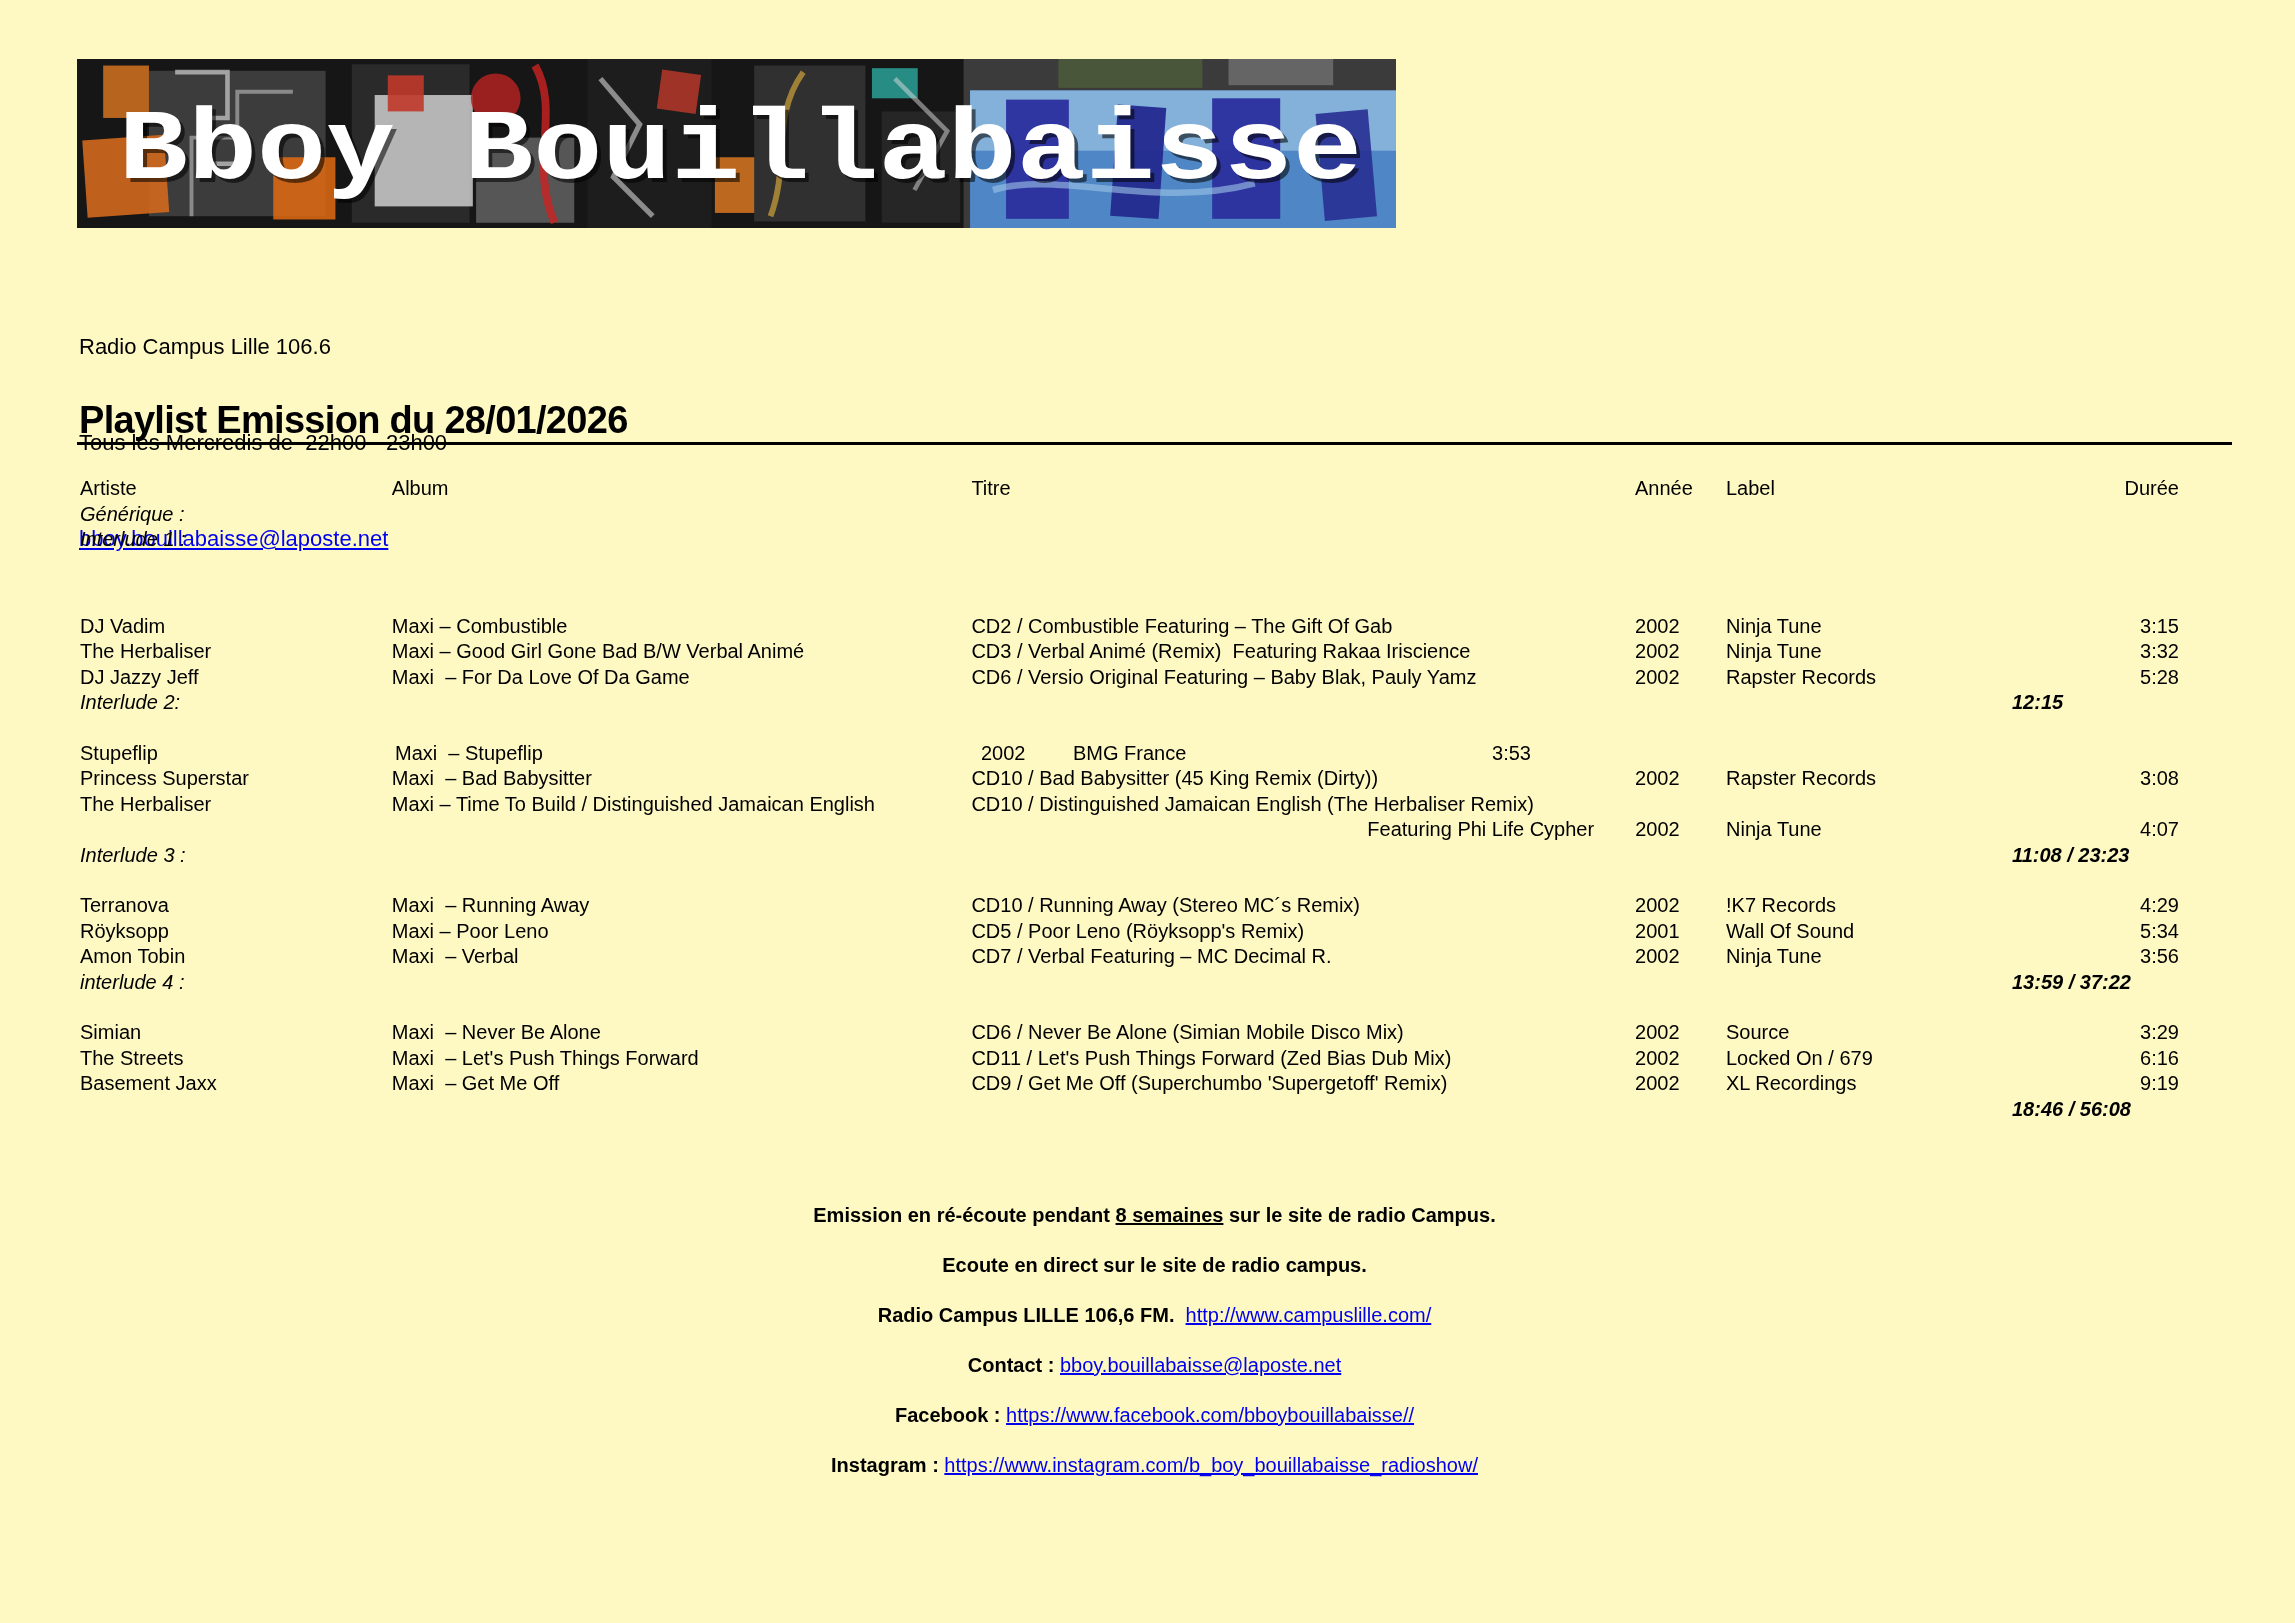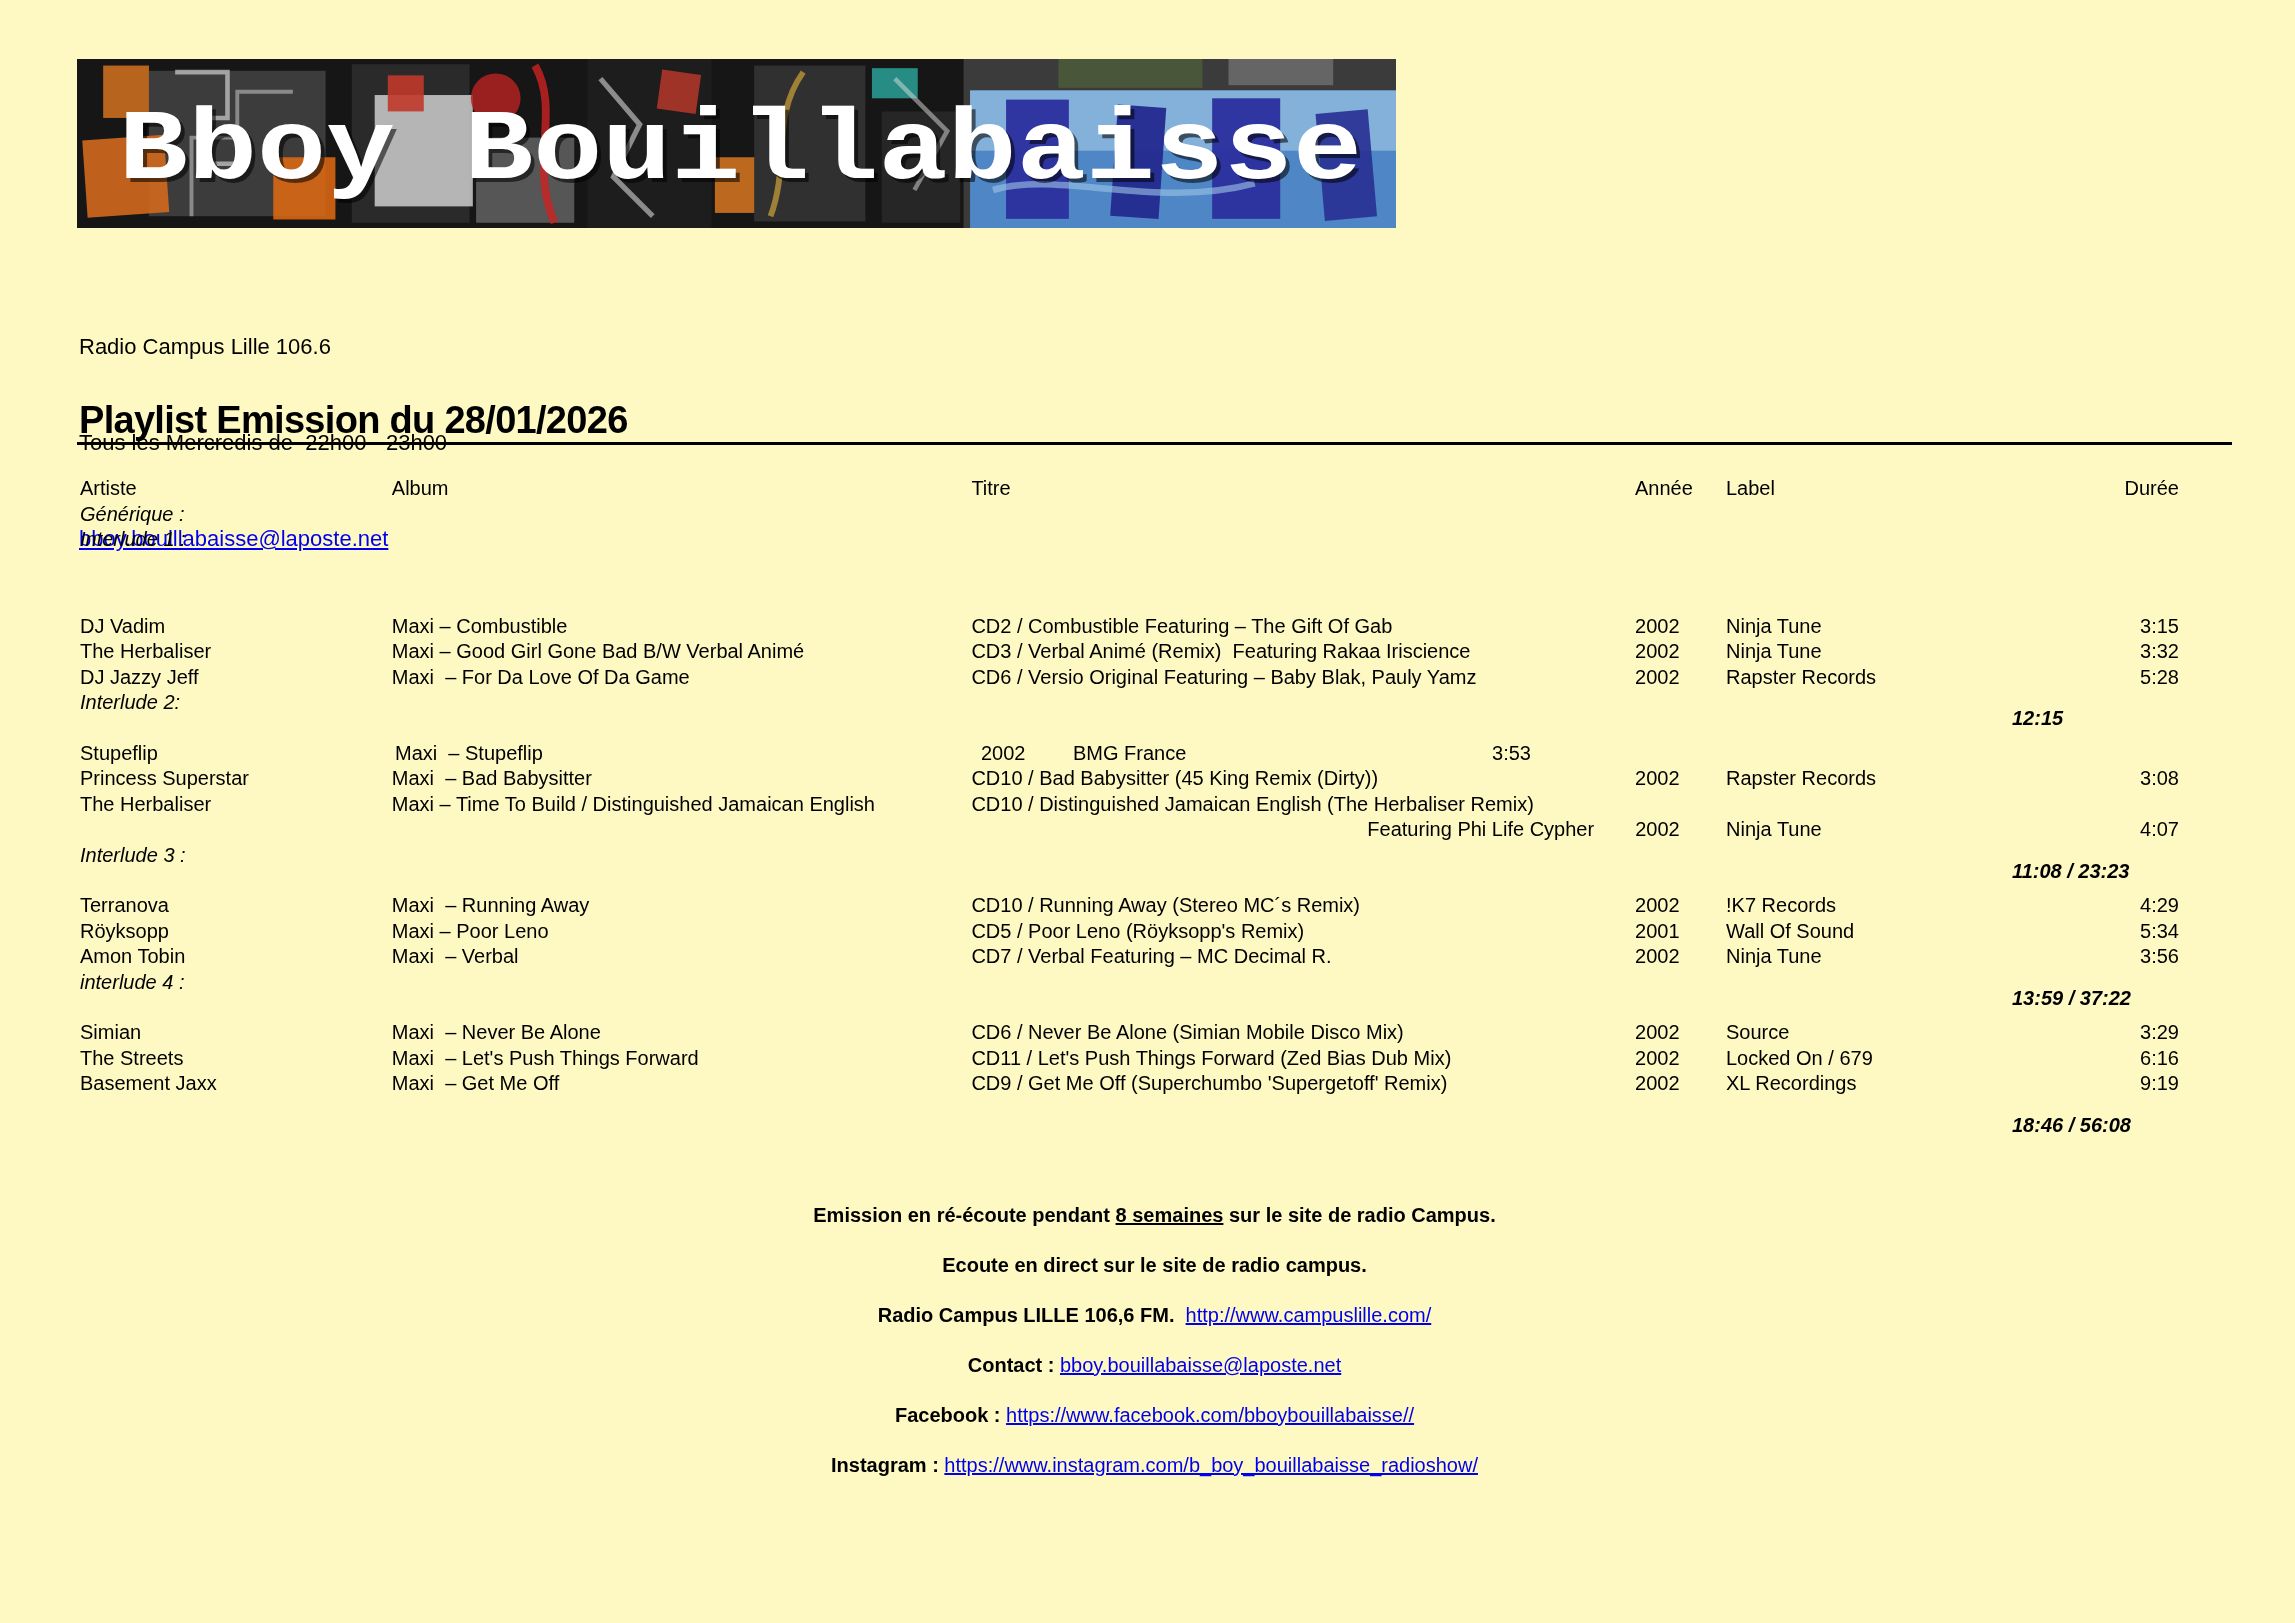--- a/index.html
+++ b/index.html
@@ -27,21 +27,21 @@
   .t-row{display:flex;position:relative;height:25.5px;line-height:25.5px;white-space:pre;}
   .t-row.header{font-weight:normal;}
   .c-art{width:292px;}
   .c-alb{width:586px;margin-left:23px;}
   .c-tit{width:671px;}
   .c-ann{width:92px;}
   .c-lab{width:301px;}
   .c-dur{width:157px;text-align:right;}
   .t-row.italic{font-style:italic;justify-content:space-between;}
   .t-row.titre-right .c-tit{text-align:right;padding-right:41px;box-sizing:border-box;}
-  .subtotal{position:absolute;left:1932px;top:16px;font-weight:bold;font-style:italic;white-space:pre;}
+  .subtotal{position:absolute;left:1932px;top:0;font-weight:bold;font-style:italic;white-space:pre;}
   .t-row.gap-md{height:25px;}
   .t-row.gap-lg{height:61px;}
 
   
   .footer{position:absolute;left:77px;top:1190px;width:2155px;text-align:center;font-size:20px;}
   .f-line{height:50px;line-height:50px;white-space:pre;}
   .b{font-weight:bold;}
   .u{text-decoration:underline;}
 </style>
 </head>

